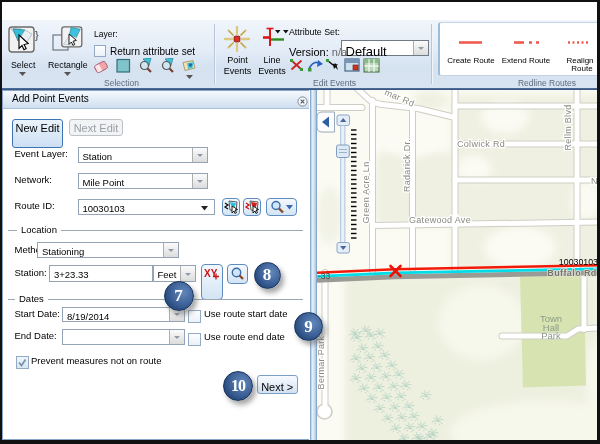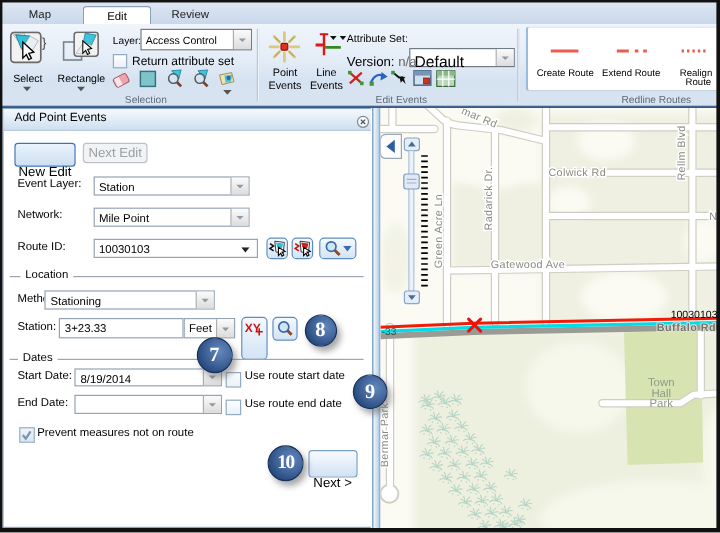--- a/index.html
+++ b/index.html
@@ -27,25 +27,20 @@
 .cb{position:absolute;width:12px;height:12px;background:linear-gradient(#fefefe,#e9f1f8);border:1px solid #93aac2;box-sizing:border-box}
 .ibtn{position:absolute;border:1px solid #5e8cc0;border-radius:4px;background:linear-gradient(#f3f9fe,#d3e4f4);box-sizing:border-box}
 .co{position:absolute;border-radius:50%;background:radial-gradient(circle at 65% 38%,#6287ba 0%,#45699f 40%,#274a7d 75%,#1b3a67 100%);border:1.5px solid #16315a;color:#fff;font:bold 17px "Liberation Serif",serif;display:flex;align-items:center;justify-content:center;box-shadow:3px 4px 5px rgba(110,110,110,.6);box-sizing:border-box}
 
 #split{position:absolute;left:309.5px;top:89.5px;width:7.5px;height:350.5px;background:linear-gradient(90deg,#7096be 0,#e8f2fb 30%,#c0d6ea 75%,#7096be 100%)}
 </style>
 </head>
 <body>
 <div id="stage">
   <div id="frame"></div>
-  <div id="tabbar">
-    <div class="tab" style="left:24px">Map</div>
-    <div id="tabedit">Edit</div>
-    <div class="tab" style="left:143px">Review</div>
-  </div>
   <div id="ribbon">
     <div class="gdiv" style="left:214px"></div>
     <div class="gdiv" style="left:431px"></div>
     <div class="glbl" style="left:79px;top:58px;width:60px">Selection</div>
     <div class="glbl" style="left:296px;top:58px;width:60px">Edit Events</div>
     <div class="glbl" style="left:506px;top:58px;width:70px">Redline Routes</div>
 
     <svg class="abs" style="left:8px;top:6px" width="90" height="30" viewBox="0 0 90 30">
       <g id="selico">
         <rect x="1" y="1" width="25" height="25" rx="3" fill="#f2f2f2" stroke="#6a6a6a" stroke-width="1.4"></rect>
@@ -67,24 +62,20 @@
     </svg>
     <div class="lbl" style="left:11px;top:40px;font-size:8.8px">Select</div>
     <svg class="abs" style="left:19px;top:52px" width="8" height="5">
         <path d="M0,0 h7 l-3.5,4 z" fill="#555"></path>
       </svg>
     <div class="lbl" style="left:48px;top:40px;font-size:8.8px">Rectangle</div>
     <svg class="abs" style="left:64px;top:52px" width="8" height="5">
         <path d="M0,0 h7 l-3.5,4 z" fill="#555"></path>
       </svg>
     <div class="lbl" style="left:94px;top:8.5px;font-size:8.5px">Layer:</div>
-    <div class="field" style="left:116.5px;top:4px;width:93.5px;height:17.5px;border-color:#707a86;font-size:8.8px">
-        <span class="tx" style="top:3.5px">Access Control</span>
-        <span class="dbtn"></span>
-      </div>
     <div class="cb" style="left:94px;top:24.7px"></div>
     <div class="lbl" style="left:110px;top:26px;font-size:10px">Return attribute set</div>
 
     <svg class="abs" style="left:92px;top:37.5px" width="115" height="21" viewBox="0 0 115 21">
       <g transform="translate(3,2)">
         <rect x="0" y="3" width="12" height="8" rx="2" transform="rotate(-28 6 7)" fill="#f0a3ab" stroke="#a05565" stroke-width=".8"></rect>
         <rect x="1" y="3.5" width="4.5" height="7" transform="rotate(-28 6 7)" fill="#fbe7ea"></rect>
       </g>
       <rect x="25" y="1.5" width="12.5" height="12.5" fill="#7fc4c9" stroke="#35707e" stroke-width="1.2"></rect>
       <g transform="translate(47,0)">
@@ -196,21 +187,21 @@
   </div>
   <div id="navline"></div>
   <div id="panel">
     <div id="ptitle">
         <span>Add Point Events</span>
       <svg class="abs" style="left:294px;top:5px" width="11" height="11">
           <circle cx="5.5" cy="5.5" r="4.6" fill="#f6f8fa" stroke="#7d8893" stroke-width="1"></circle>
           <path d="M3.7,3.7 L7.3,7.3 M7.3,3.7 L3.7,7.3" stroke="#4d5761" stroke-width="1.1"></path>
         </svg>
     </div>
-    <div class="abs" style="left:9px;top:28px;width:51px;height:17px;border:1px solid #3f74b4;border-radius:3px;background:linear-gradient(#eaf3fb,#cce0f3);box-sizing:border-box;text-align:center;font:11px 'Liberation Sans',sans-serif;padding-top:18px">New Edit</div>
+    <div class="abs" style="left:9px;top:28px;width:51px;height:29px;border:1px solid #3f74b4;border-radius:3px;background:linear-gradient(#eaf3fb,#cce0f3);box-sizing:border-box;text-align:center;font:11px 'Liberation Sans',sans-serif;padding-top:2px">New Edit</div>
     <div class="abs" style="left:66px;top:28px;width:54px;height:17px;border:1px solid #bcc2c8;border-radius:3px;background:#f2f3f4;box-sizing:border-box;text-align:center;font:11px 'Liberation Sans',sans-serif;color:#9aa0a6;padding-top:2px">Next Edit</div>
 
     <div class="lbl" style="left:11.5px;top:57.2px">Event Layer:</div>
     <div class="field" style="left:74.5px;top:55.6px;width:130px;height:16px">
         <span class="tx">Station</span>
         <span class="dbtn"></span>
       </div>
     <div class="lbl" style="left:11.5px;top:82.9px">Network:</div>
     <div class="field" style="left:74.5px;top:82.4px;width:130px;height:16px">
         <span class="tx">Mile Point</span>
@@ -290,21 +281,21 @@
       </div>
     <div class="cb" style="left:184.6px;top:241.6px;width:13px;height:13px"></div>
     <div class="lbl" style="left:201px;top:239.5px">Use route end date</div>
 
     <div class="cb" style="left:12.5px;top:265.1px;width:13px;height:13px;background:linear-gradient(#eef5fb,#d8e7f4)">
       <svg width="11" height="11" style="position:absolute;left:0;top:0">
           <path d="M2,5.5 l2.5,3 4,-6" stroke="#7b93ad" stroke-width="1.8" fill="none"></path>
         </svg>
     </div>
     <div class="lbl" style="left:28px;top:264.2px">Prevent measures not on route</div>
-    <div class="abs" style="left:253.7px;top:284px;width:41px;height:19px;border:1px solid #7aa0c8;border-radius:3px;background:linear-gradient(#f8fbff,#d2e2f2);box-sizing:border-box;text-align:center;font:11px 'Liberation Sans',sans-serif;padding-top:21px">Next &gt;</div>
+    <div class="abs" style="left:253.7px;top:284px;width:41px;height:19px;border:1px solid #7aa0c8;border-radius:3px;background:linear-gradient(#f8fbff,#d2e2f2);box-sizing:border-box;text-align:center;font:11px 'Liberation Sans',sans-serif;padding-top:5px">Next &gt;</div>
   </div>
   <div id="split"></div>
   <div id="mapwrap" class="abs" style="left:317px;top:89.5px;width:281px;height:350.5px">
   <svg width="281" height="350.5" viewBox="317 89.5 281 350.5" font-family="Liberation Sans,sans-serif">
     <defs>
       <g id="veg" stroke="#aed2c3" fill="none" stroke-width="1" transform="scale(0.88)">
         <path d="M0,0 C-1,-2 -3,-4 -5,-4 M0,0 C-1,-3 -1,-5 -2,-7 M0,0 C1,-3 2,-5 4,-6 M0,0 C2,-2 4,-3 6,-2 M0,0 C-2,-1 -5,-1 -7,1 M0,0 C2,0 4,1 5,3"></path>
         <circle cx="-3" cy="2.5" r="0.7" fill="#a9cfc1" stroke="none"></circle>
         <circle cx="2" cy="3.5" r="0.7" fill="#a9cfc1" stroke="none"></circle>
       </g>

